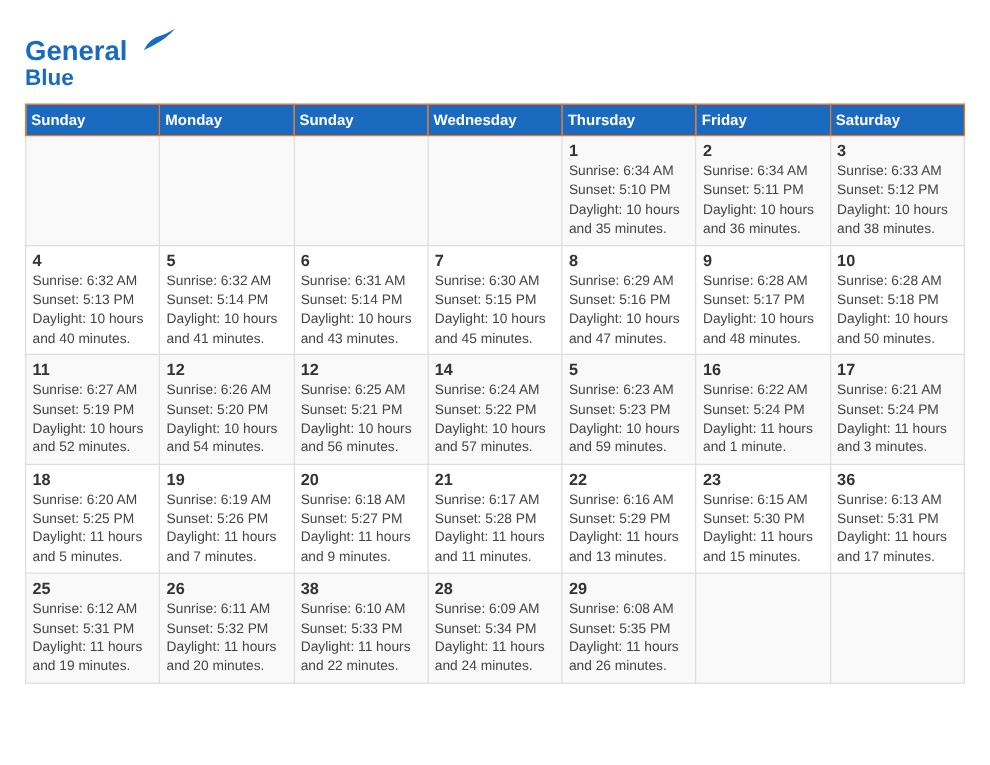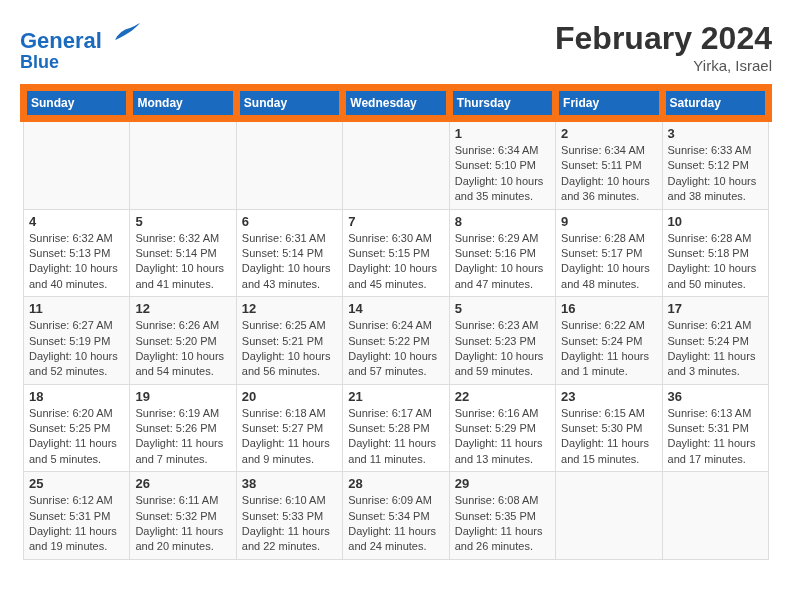--- a/index.html
+++ b/index.html
@@ -51,21 +51,21 @@
       border-collapse: collapse;
       table-layout: fixed;
     }
     th {
       background-color: #1a6abf;
       color: #fff;
       font-size: 12px;
       font-weight: bold;
       padding: 5px 4px;
       text-align: left;
-      border: 7px solid #f97316;
+      border: 1px solid #f97316;
     }
     td {
       vertical-align: top;
       padding: 4px 5px;
       font-size: 10px;
       color: #333;
       border: 1px solid #ddd;
       height: 80px;
       background: #fff;
     }
@@ -95,24 +95,20 @@
     <div>
       <div class="logo-text">
         <span>General</span>
         <svg class="logo-bird" viewBox="0 0 30 28" xmlns="http://www.w3.org/2000/svg">
           <path d="M5 20 Q10 10 20 8 Q25 6 28 4 Q22 8 18 12 Q25 5 30 3 Q24 10 15 15 Q10 18 5 20Z" fill="#1a6abf"></path>
         </svg>
       </div>
       <div class="logo-text" style="color:#1a6abf; font-size:18px;">Blue</div>
     </div>
   </div>
-  <div class="title-area">
-    <div class="month-title">February 2024</div>
-    <div class="location">Yirka, Israel</div>
-  </div>
 </div>
 
 <table>
   <thead>
     <tr id="weekday-header">
     <th>Sunday</th>
         <th>Monday</th>
         <th>Sunday</th>
         <th>Wednesday</th>
         <th>Thursday</th>

